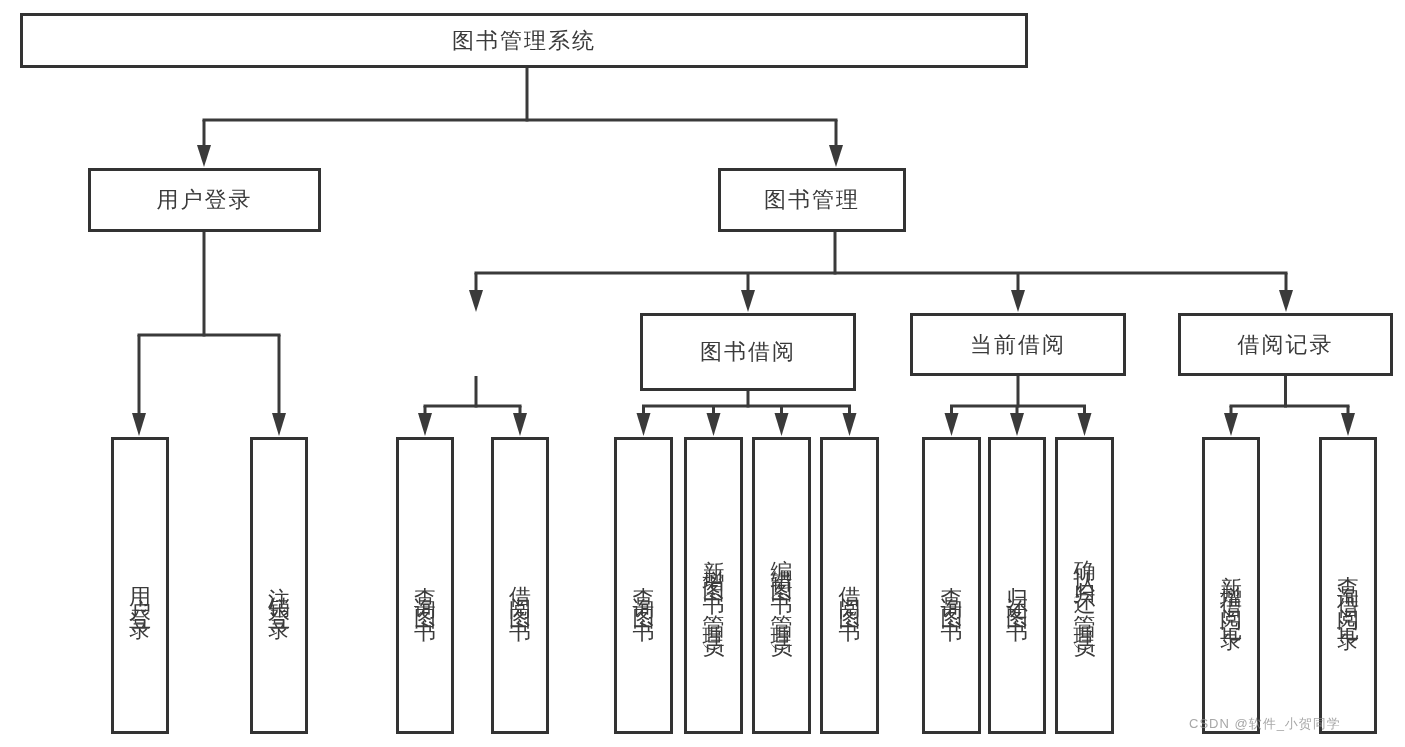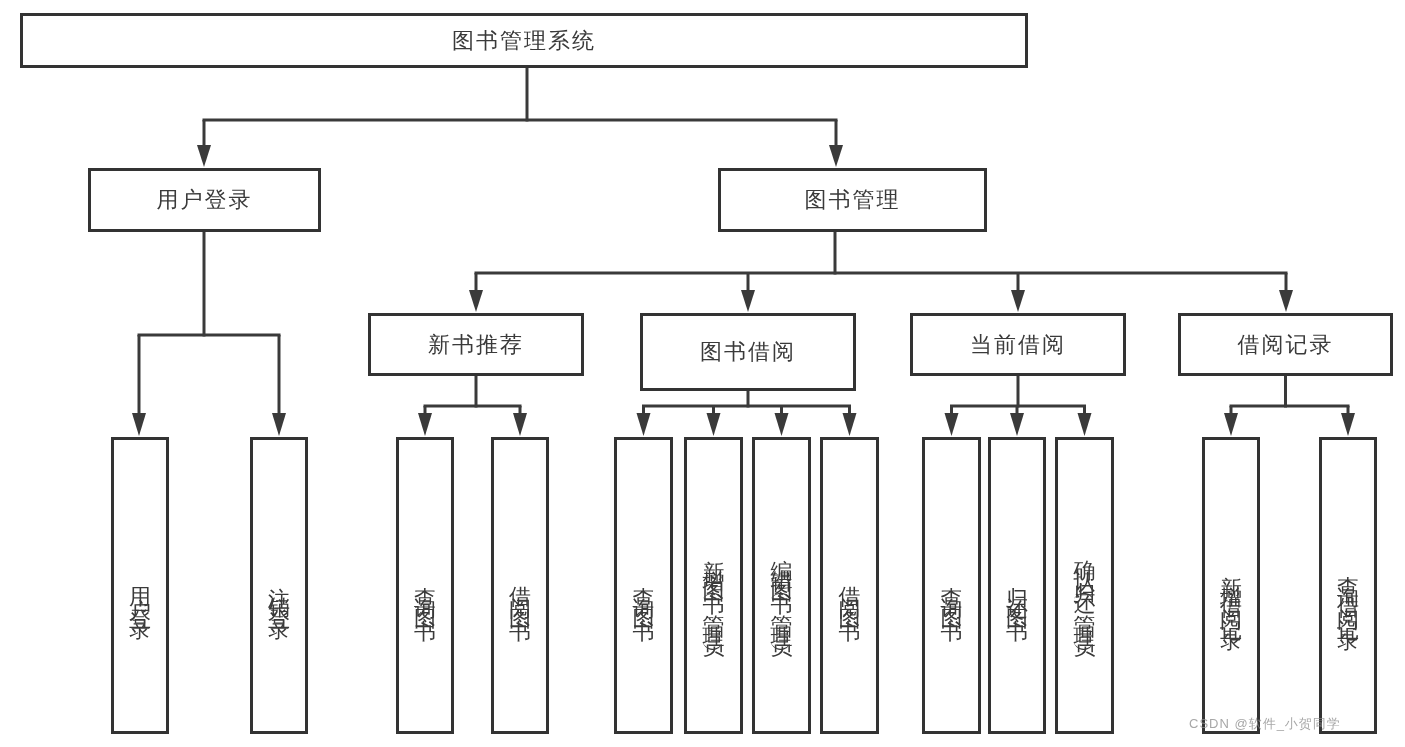--- a/index.html
+++ b/index.html
@@ -97,27 +97,24 @@
     <polygon points="1335,413 1349,413 1342,436"></polygon>
   </svg>
 
   <div class="node" style="left:14px; top:13px; width:1008px; height:55px;">
     <span class="h-label">图书管理系统</span>
   </div>
 
   <div class="node" style="left:82px; top:168px; width:233px; height:64px;">
     <span class="h-label">用户登录</span>
   </div>
-  <div class="node" style="left:712px; top:168px; width:269px; height:64px;">
+  <div class="node" style="left:712px; top:168px; width:188px; height:64px;">
     <span class="h-label">图书管理</span>
   </div>
 
-  <div class="node" style="left:362px; top:313px; width:216px; height:63px;">
-    <span class="h-label">新书推荐</span>
-  </div>
   <div class="node" style="left:634px; top:313px; width:216px; height:78px;">
     <span class="h-label">图书借阅</span>
   </div>
   <div class="node" style="left:1172px; top:313px; width:215px; height:63px;">
     <span class="h-label">借阅记录</span>
   </div>
   <div class="node" style="left:904px; top:313px; width:216px; height:63px;">
     <span class="h-label">当前借阅</span>
   </div>
 

